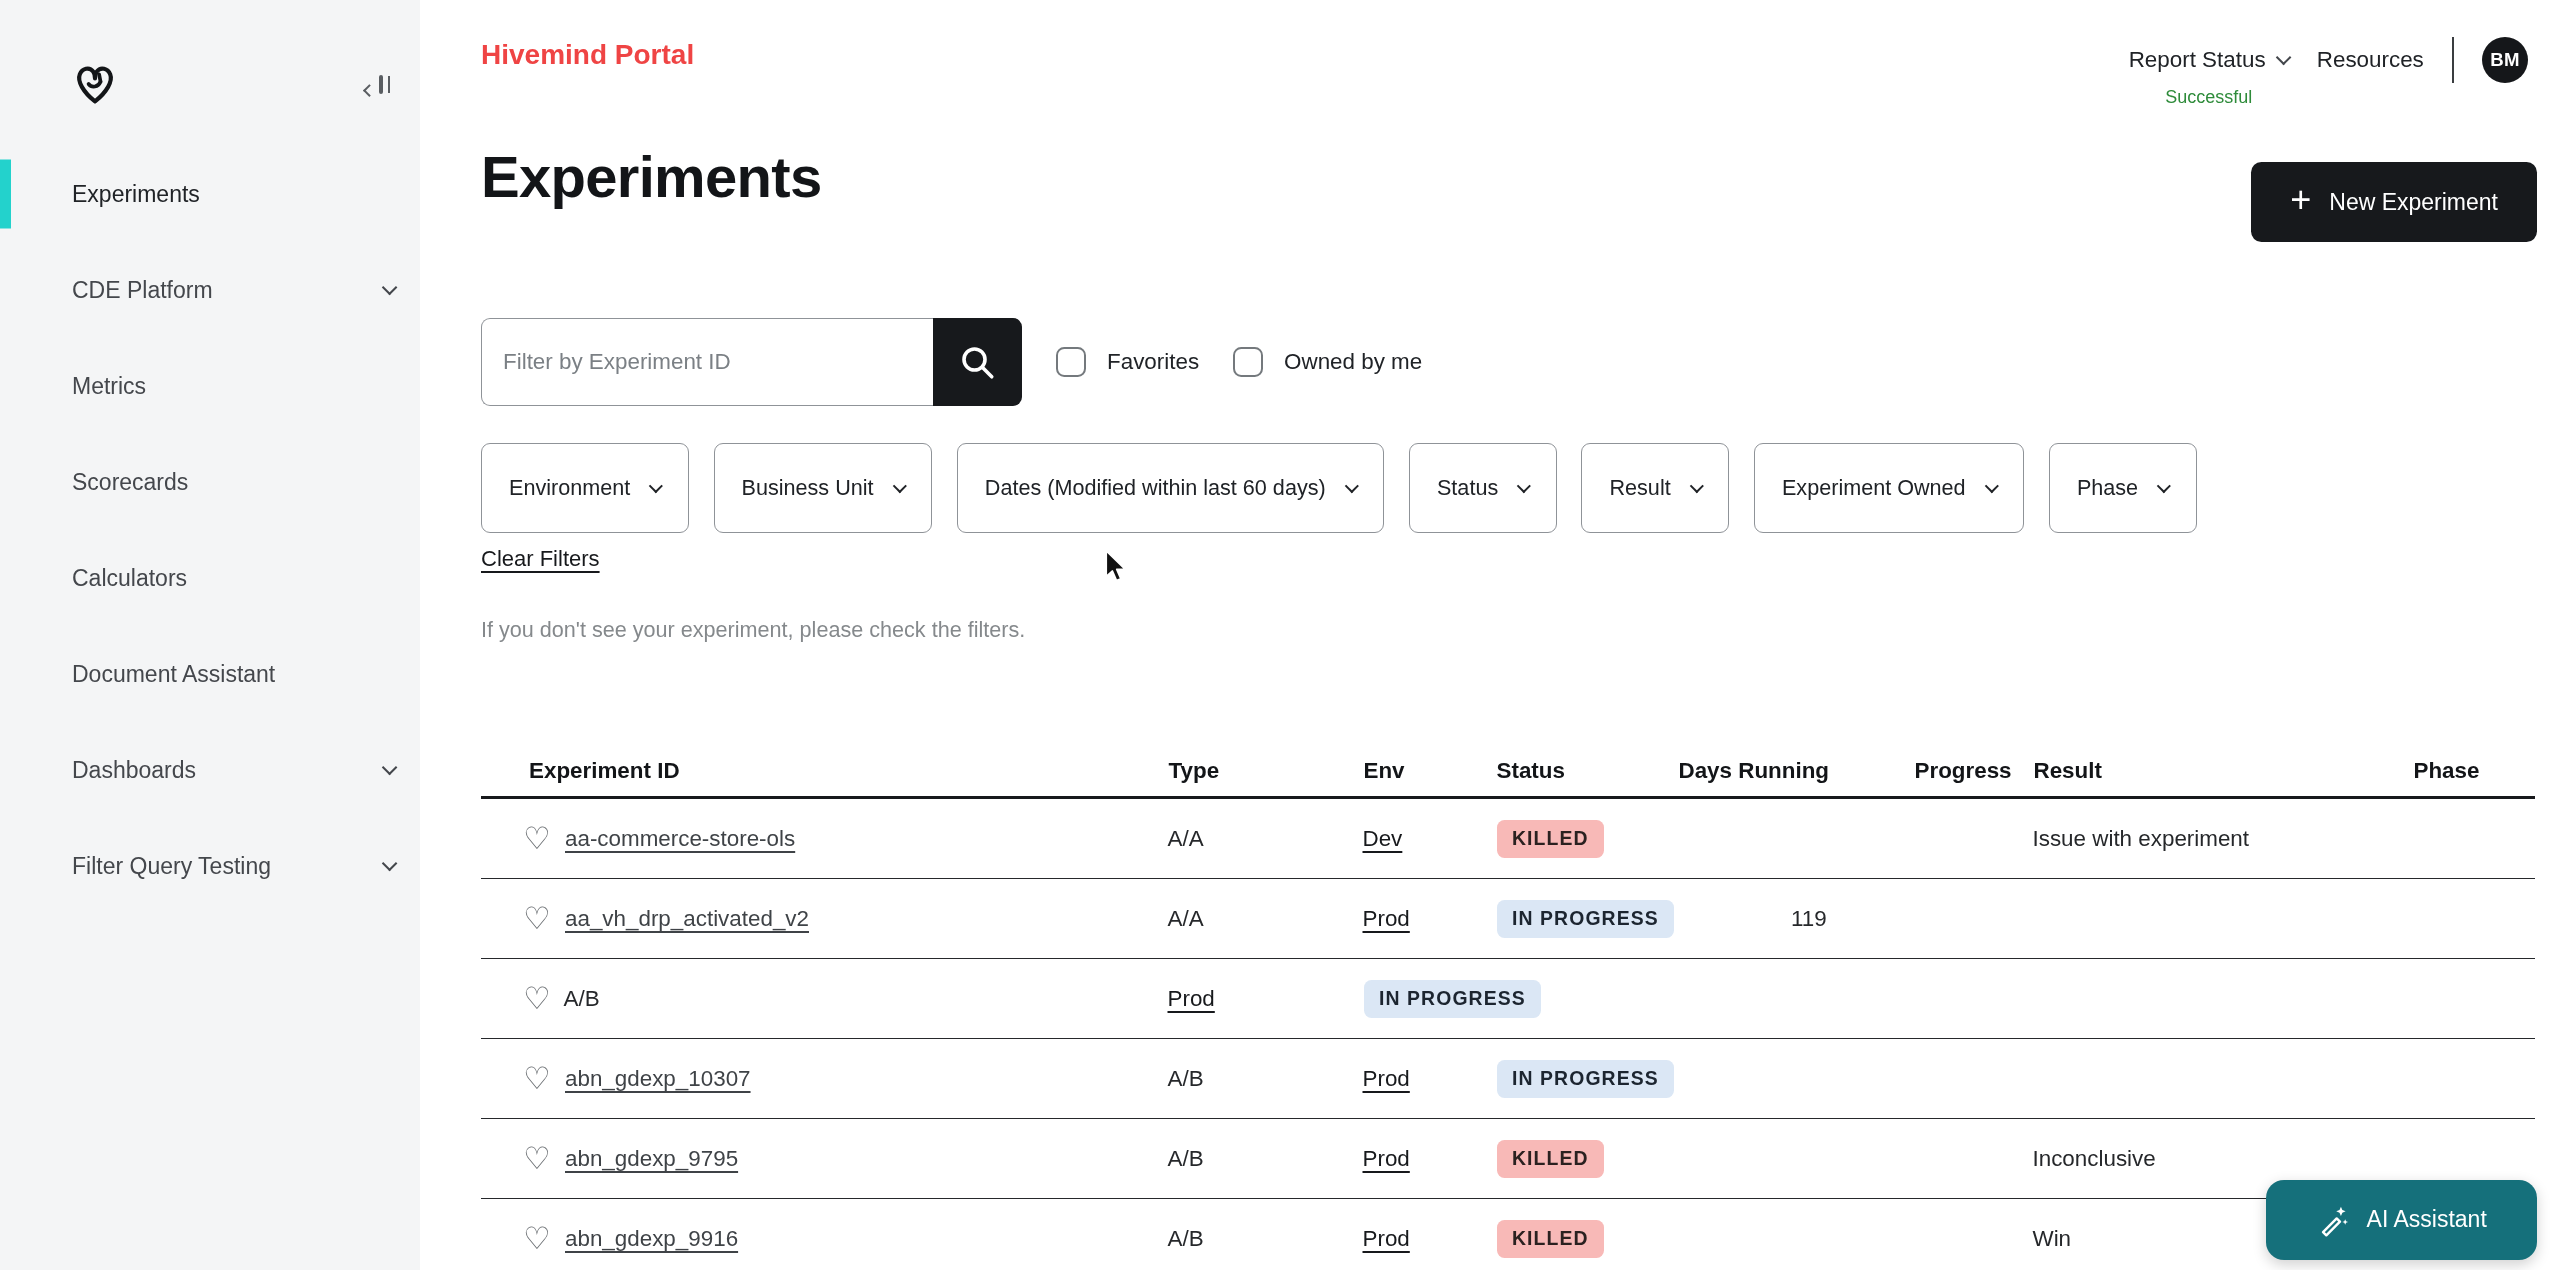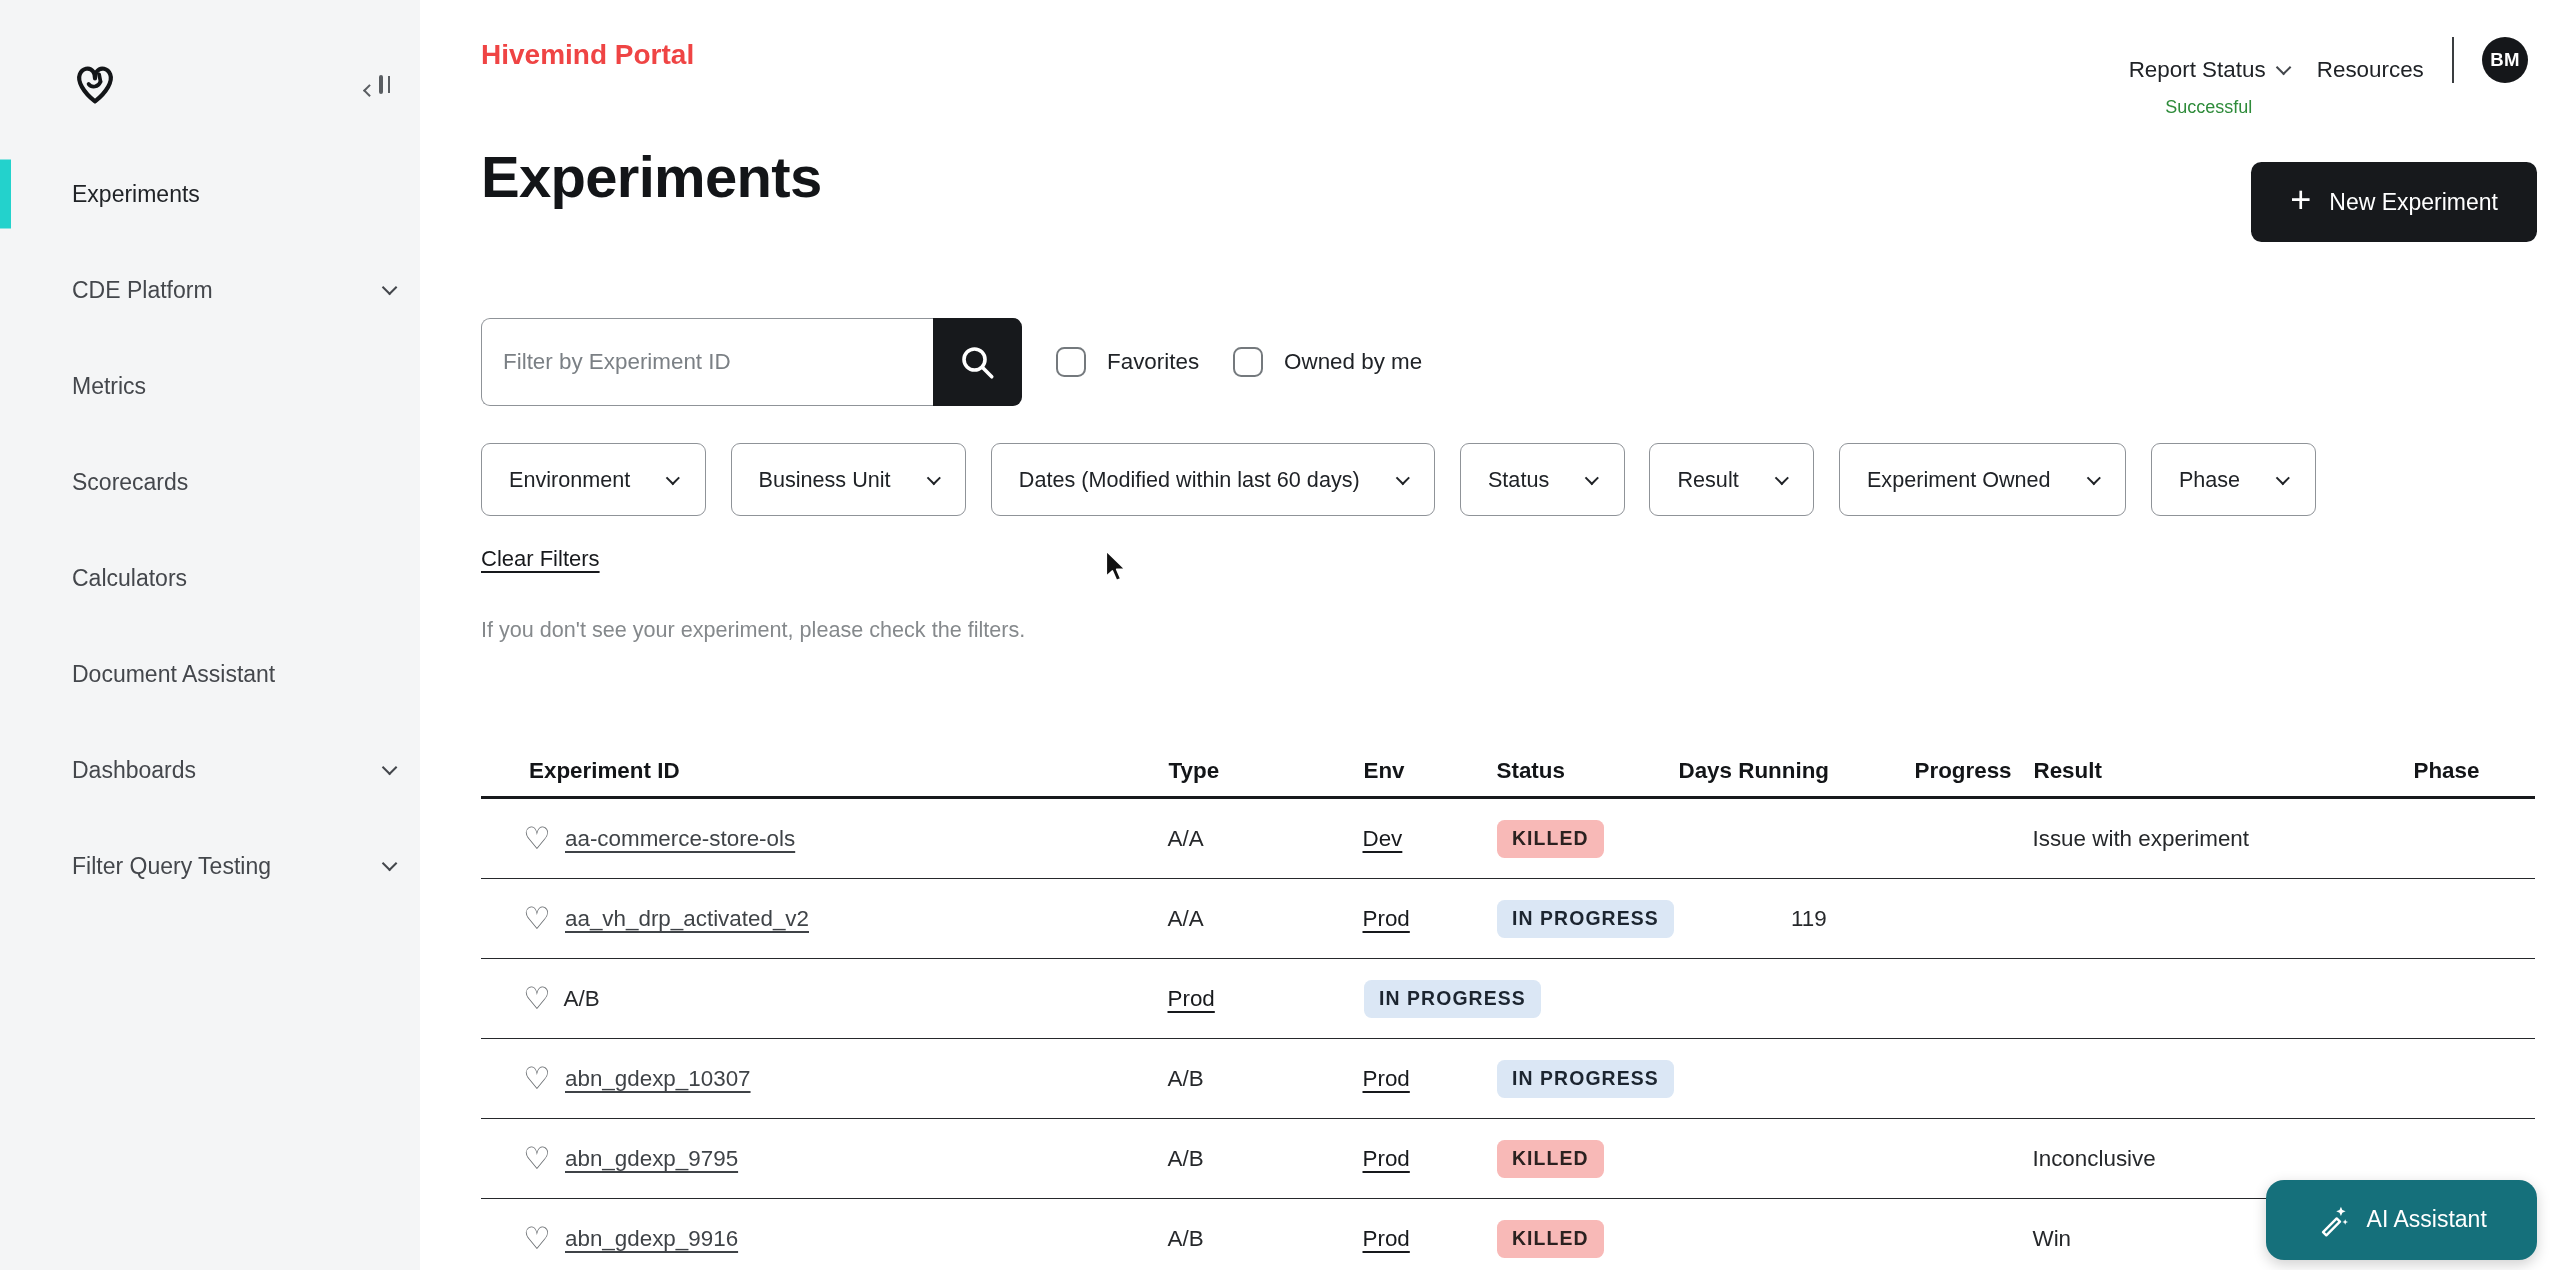--- a/index.html
+++ b/index.html
@@ -22,21 +22,21 @@
   .side-item.active::before{content:'';position:absolute;left:0;top:50%;transform:translateY(-50%);
     width:11.2px;height:69px;background:#23d2cc;}
   .side-chev{margin-left:auto;}
   .chev{width:11.2px;height:11.2px;border-right:2.2px solid #44474c;border-bottom:2.2px solid #44474c;
     transform:rotate(45deg);display:inline-block;margin-top:-4.5px;}
 
   
   .main{position:relative;flex:1;height:100%;}
   .app-title{position:absolute;left:61px;top:39px;font-size:28px;font-weight:700;color:#ef4444;}
 
-  .topbar-right{position:absolute;top:37px;right:48px;height:46px;display:flex;align-items:flex-end;gap:28px;}
+  .topbar-right{position:absolute;top:37px;right:48px;height:46px;display:flex;align-items:center;gap:28px;}
   .report-status{position:relative;display:flex;align-items:center;gap:12px;cursor:pointer;background:none;border:none;padding:0;}
   .rs-label{font-size:22.4px;color:#202327;white-space:nowrap;}
   .rs-value{position:absolute;top:40px;left:50%;transform:translateX(-50%);font-size:18px;color:#2e8b3a;white-space:nowrap;}
   .resources{font-size:22.4px;color:#202327;text-decoration:none;cursor:pointer;white-space:nowrap;}
   .vdiv{width:2.2px;height:46px;background:#3a3d40;}
   .avatar{width:46px;height:46px;border-radius:50%;background:#15171a;color:#fff;font-size:18.6px;font-weight:700;
     display:flex;align-items:center;justify-content:center;cursor:pointer;letter-spacing:0.4px;}
 
   .page-title{position:absolute;left:61px;top:143px;margin:0;font-size:58px;font-weight:700;letter-spacing:-0.7px;color:#131518;}
   .new-exp{position:absolute;right:39px;top:162px;height:80px;padding:0 39px;background:#17191c;color:#fff;
@@ -49,22 +49,22 @@
   .search-input{width:452px;height:88px;border:1.5px solid #8f9398;border-right:none;border-radius:9px 0 0 9px;
     padding:0 21px;font-size:22.4px;color:#202327;font-family:inherit;outline:none;}
   .search-input::placeholder{color:#7b8085;}
   .search-btn{width:89px;height:88px;background:#17191c;border:none;border-radius:0 9px 9px 0;cursor:pointer;
     display:flex;align-items:center;justify-content:center;}
   .cb{display:flex;align-items:center;gap:21px;margin-left:34px;cursor:pointer;}
   .cb-box{width:30px;height:30px;border:2.2px solid #74797d;border-radius:8.2px;background:#fff;}
   .cb-label{font-size:22.4px;color:#202327;white-space:nowrap;}
 
   .filters-row{position:absolute;left:61px;top:443px;display:flex;gap:24.6px;}
-  .filter-btn{height:73px;border:1.5px solid #8f9398;border-radius:9px;background:#fff;padding:0 27px;
-    display:flex;align-items:center;gap:38px;cursor:pointer;font-family:inherit;white-space:nowrap;}
+  .filter-btn{height:90px;border:1.5px solid #8f9398;border-radius:9px;background:#fff;padding:0 27px;
+    display:flex;align-items:center;gap:21px;cursor:pointer;font-family:inherit;white-space:nowrap;}
   .filter-label{font-size:21.6px;color:#202327;}
   .filter-btn .chev{width:9.7px;height:9.7px;border-width:2.2px;border-color:#202327;margin-top:-3.7px;}
 
   .clear-filters{position:absolute;left:61px;top:546px;font-size:22px;color:#17191c;text-decoration:underline;
     text-underline-offset:5.2px;cursor:pointer;}
   .note{position:absolute;left:61px;top:617px;margin:0;font-size:21.6px;color:#85898c;}
 
   
   .table{position:absolute;left:61px;top:745px;width:2054px;}
   .thead{display:grid;grid-template-columns:680px 195px 133px 182px 236px 119px 380px 130px;

